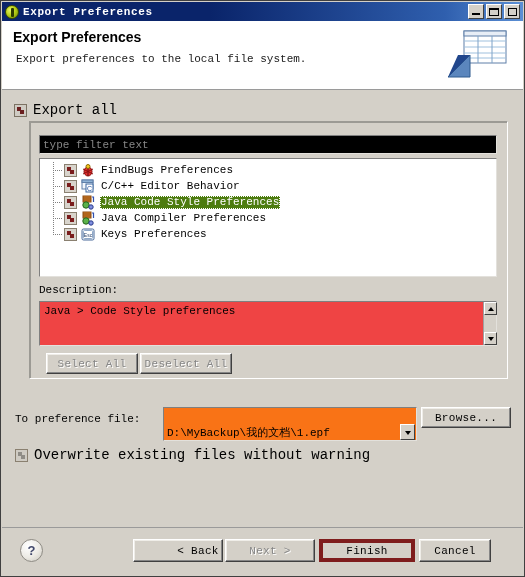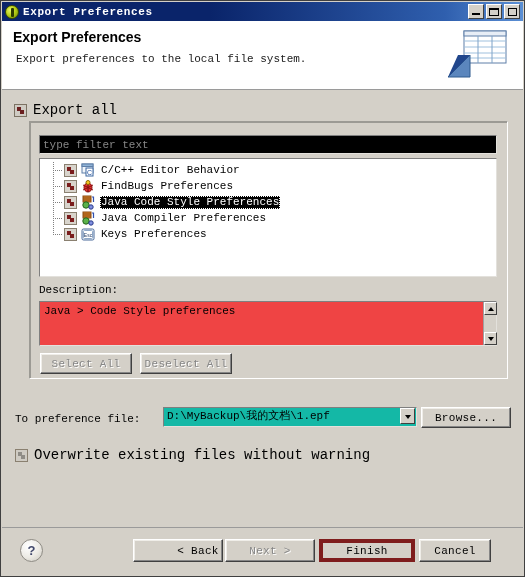--- a/index.html
+++ b/index.html
@@ -161,21 +161,21 @@
   .tree-ico {
     width: 16px; height: 15px; flex: 0 0 16px; margin-right: 4px;
     position: relative;
   }
   .tree-label {
     font-size: 11px; color: #000; white-space: nowrap;
     font-family: "Liberation Mono", monospace;
     padding: 0 1px; line-height: 13px;
   }
   .tree-row.selected .tree-label {
-    background: #000000; color: #ffffff;
+    background: #4d7c0f; color: #ffffff;
     outline: 1px dotted #ffffff; outline-offset: -1px;
   }
 
   #desc-label {
     position: absolute; left: 9px; top: 162px;
     font-size: 11px; color: #000; font-family: "Liberation Mono", monospace;
   }
   #desc-box {
     position: absolute; left: 9px; top: 179px; right: 10px; height: 45px;
     background: #ef4444;
@@ -210,33 +210,33 @@
     border: 1px solid #ffffff;
     border-right-color: #404040; border-bottom-color: #404040;
     box-shadow: inset -1px -1px 0 #868686, inset 1px 1px 0 #efede8;
     font-size: 11px; color: #000;
     display: flex; align-items: center; justify-content: center;
     font-family: "Liberation Mono", monospace;
     letter-spacing: 0.3px;
   }
   .btn.disabled { color: #868686; text-shadow: 1px 1px 0 #ffffff; }
 
-  #select-all-btn  { position: absolute; left: 10px;  top: 231px; width: 92px; height: 21px; }
+  #select-all-btn  { position: absolute; left: 16px;  top: 231px; width: 92px; height: 21px; }
   #deselect-all-btn{ position: absolute; left: 110px; top: 231px; width: 92px; height: 21px; }
 
   #pref-file-label {
     position: absolute; left: 13px; top: 322px;
     font-size: 11px; color: #000; font-family: "Liberation Mono", monospace;
   }
   #pref-file-combo {
-    position: absolute; left: 161px; top: 316px; width: 254px; height: 20px;
-    background: #14b8a6;
+    position: absolute; left: 161px; top: 316px; width: 254px; height: 34px;
+    background: #f97316;
     border: 1px solid #7f7f7f;
     border-right-color: #e3e1dc; border-bottom-color: #e3e1dc;
-    display: flex; align-items: flex-start;
+    display: flex; align-items: flex-end;
   }
   #pref-file-value {
     flex: 1; padding-left: 3px; font-size: 11px; color: #000;
     white-space: nowrap; overflow: hidden;
     font-family: "Liberation Mono", monospace;
   }
   #pref-file-arrow {
     width: 15px; height: 16px; margin-right: 1px; flex: 0 0 15px;
     background: #d4d0c8;
     border: 1px solid #ffffff;
@@ -336,39 +336,39 @@
       <div id="filter-input">
         <span>type filter text</span>
       </div>
 
       <div id="tree-box">
 
         <div class="tree-row">
           <span class="tree-line"></span>
           <span class="tree-cb"></span>
           <svg class="tree-ico" viewBox="0 0 16 15">
-            <rect x="2" y="1" width="11" height="9" fill="#f2f6fb" stroke="#5f7fa8"></rect>
-            <rect x="2" y="1" width="11" height="2.5" fill="#8fb3d6" stroke="#5f7fa8"></rect>
-            <rect x="6" y="5" width="7" height="8" fill="#ffffff" stroke="#3a66a0"></rect>
-            <text x="9.5" y="12" font-size="7" fill="#1b4b9c" text-anchor="middle" font-family="sans-serif">C</text>
-          </svg>
-          <span class="tree-label">C/C++ Editor Behavior</span>
-        </div>
-
-        <div class="tree-row">
-          <span class="tree-line"></span>
-          <span class="tree-cb"></span>
-          <svg class="tree-ico" viewBox="0 0 16 15">
             <ellipse cx="8" cy="8.5" rx="4" ry="4.5" fill="#e03030" stroke="#8a1010"></ellipse>
             <line x1="8" y1="4" x2="8" y2="13" stroke="#6a0c0c" stroke-width="1"></line>
             <line x1="3" y1="6" x2="13" y2="11" stroke="#8a1010" stroke-width="1"></line>
             <line x1="3" y1="11" x2="13" y2="6" stroke="#8a1010" stroke-width="1"></line>
             <circle cx="8" cy="3.5" r="2" fill="#f6c420" stroke="#8a6a00"></circle>
           </svg>
           <span class="tree-label">FindBugs Preferences</span>
+        </div>
+
+        <div class="tree-row">
+          <span class="tree-line"></span>
+          <span class="tree-cb"></span>
+          <svg class="tree-ico" viewBox="0 0 16 15">
+            <rect x="2" y="1" width="11" height="9" fill="#f2f6fb" stroke="#5f7fa8"></rect>
+            <rect x="2" y="1" width="11" height="2.5" fill="#8fb3d6" stroke="#5f7fa8"></rect>
+            <rect x="6" y="5" width="7" height="8" fill="#ffffff" stroke="#3a66a0"></rect>
+            <text x="9.5" y="12" font-size="7" fill="#1b4b9c" text-anchor="middle" font-family="sans-serif">C</text>
+          </svg>
+          <span class="tree-label">C/C++ Editor Behavior</span>
         </div>
 
 
         <div class="tree-row selected">
           <span class="tree-line"></span>
           <span class="tree-cb"></span>
           <svg class="tree-ico" viewBox="0 0 16 15">
             <rect x="3" y="1" width="8" height="6" fill="#d8822a" stroke="#8a4a10"></rect>
             <line x1="3" y1="3" x2="11" y2="3" stroke="#8a4a10"></line>
             <line x1="3" y1="5" x2="11" y2="5" stroke="#8a4a10"></line>

